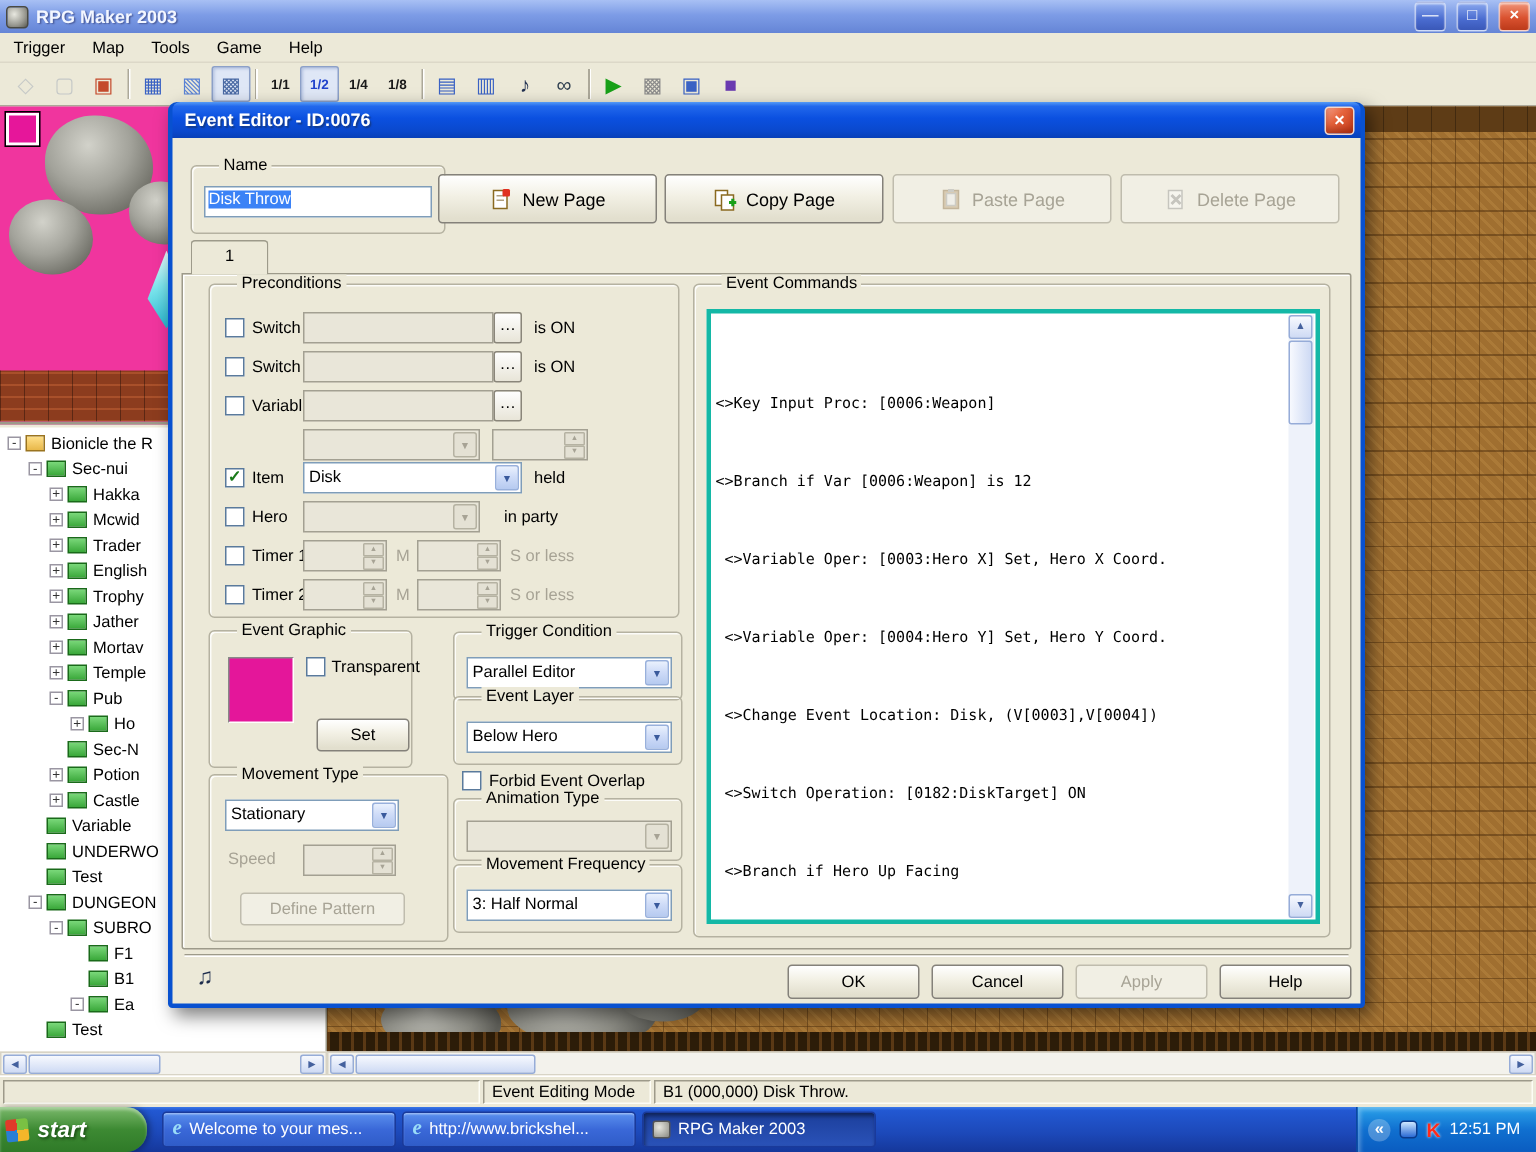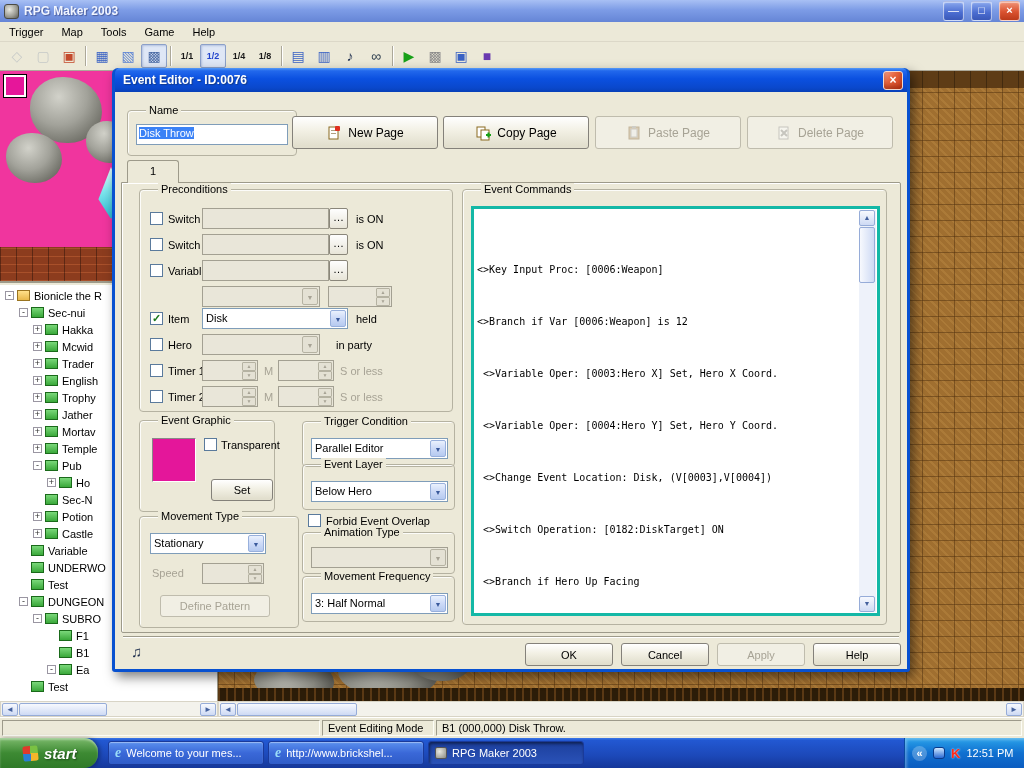--- a/index.html
+++ b/index.html
@@ -104,21 +104,21 @@
 .vsb .var.up{top:0}.vsb .var.dn{bottom:0}
 .vsb .vthumb{position:absolute;left:0;top:17px;width:16px;height:56px;background:linear-gradient(90deg,#f7f9fe,#cedaf4);border:1px solid #96acd8;border-radius:2px}
 .dlg-sep{position:absolute;left:8px;right:8px;top:544px;height:2px;border-top:1px solid #9d9a8a;border-bottom:1px solid #fff}
 .music{position:absolute;left:16px;top:551px;font-size:15px;color:#1c2c4c}
 .dlg-actions{position:absolute;left:410px;top:551px;display:flex;gap:8px}
 .dlg-actions .btn{width:88px;height:23px}
 .pgicon{width:16px;height:16px;flex:none}
 
 
 .taskbar{position:absolute;left:0;top:738px;width:1024px;height:30px;background:linear-gradient(180deg,#3a77e8 0%,#2258d2 8%,#1c48b8 60%,#15379a 100%)}
-.start{position:absolute;left:0;top:0;width:98px;height:30px;background:linear-gradient(180deg,#7cba6c,#3d8a33 50%,#2f7a28);border-radius:0 14px 14px 0;display:flex;align-items:center;gap:6px;padding-left:23px;box-shadow:inset 0 2px 2px rgba(255,255,255,.35),2px 0 4px rgba(0,0,0,.35)}
+.start{position:absolute;left:0;top:0;width:98px;height:30px;background:linear-gradient(180deg,#7cba6c,#3d8a33 50%,#2f7a28);border-radius:0 14px 14px 0;display:flex;align-items:center;gap:6px;padding-left:4px;box-shadow:inset 0 2px 2px rgba(255,255,255,.35),2px 0 4px rgba(0,0,0,.35)}
 .flag{width:15px;height:15px;border-radius:2px;transform:rotate(-6deg);background:conic-gradient(#7ac143 0 25%,#f4b62a 0 50%,#2a7fd4 0 75%,#e03a2a 0)}
 .start .t{color:#fff;font-weight:bold;font-style:italic;font-size:15px;text-shadow:1px 1px 2px #1a4a14}
 .tasks{position:absolute;left:108px;top:3px;display:flex;gap:4px}
 .task{width:156px;height:24px;border-radius:3px;background:linear-gradient(180deg,#5a90ee,#3a68d8 50%,#2f5cc8);border:1px solid #1a3a9a;color:#fff;font-size:11px;display:flex;align-items:center;gap:5px;padding:0 6px;white-space:nowrap;overflow:hidden;box-shadow:inset 0 1px 1px rgba(255,255,255,.4)}
 .task.active{background:linear-gradient(180deg,#1c3f9c,#2a52b8);box-shadow:inset 1px 2px 3px rgba(0,0,0,.45)}
 .ie-e{font-family:"Liberation Serif",serif;font-style:italic;font-weight:bold;color:#9adcf8;font-size:14px;flex:none}
 .rm-ic{width:12px;height:12px;background:radial-gradient(circle at 35% 35%,#e8e8e0,#8a8a82);border:1px solid #555;border-radius:2px;flex:none}
 .tray{position:absolute;right:0;top:0;width:120px;height:30px;background:linear-gradient(180deg,#2aa2ea 0%,#1070d0 50%,#0a5cc0 100%);border-left:1px solid #0a4aa0;box-shadow:inset 2px 2px 3px rgba(255,255,255,.3);display:flex;align-items:center;gap:6px;padding:0 7px;color:#fff}
 .chev{width:15px;height:15px;border-radius:8px;background:rgba(255,255,255,.25);font-size:11px;line-height:14px;text-align:center;font-weight:bold}
 .tray-blue{width:12px;height:12px;border-radius:3px;background:linear-gradient(#cfe8ff,#2a6ad4);border:1px solid #0a3a8a}

